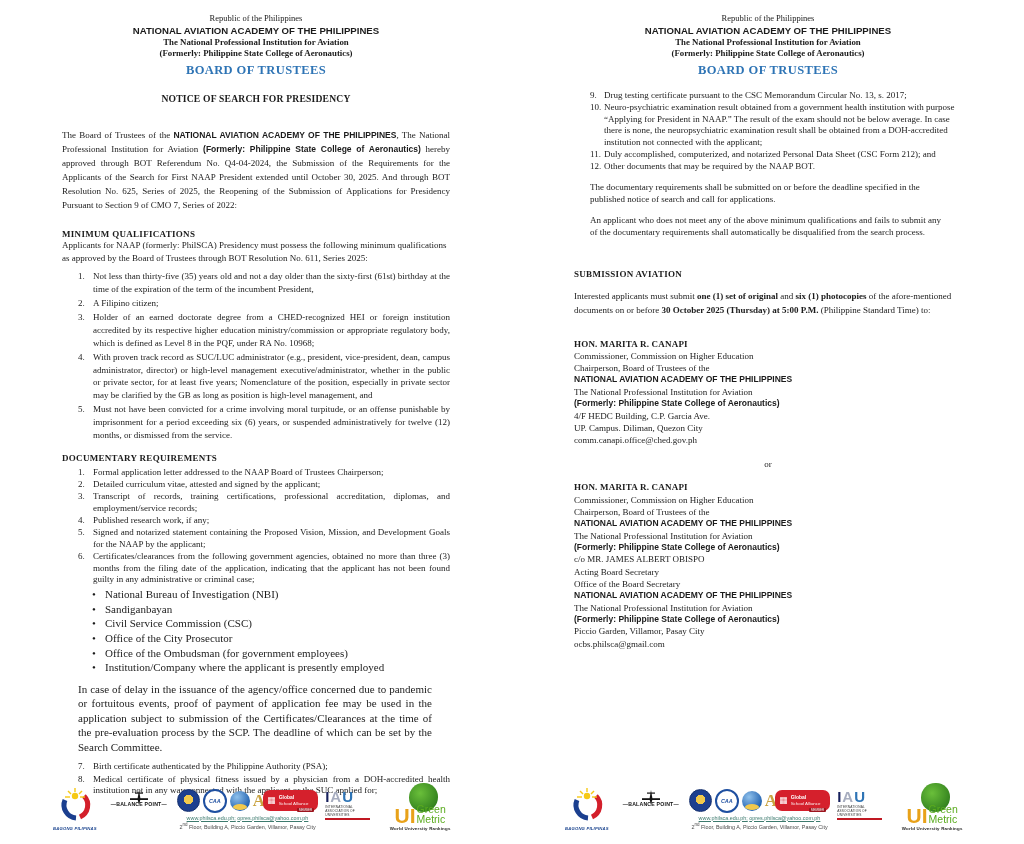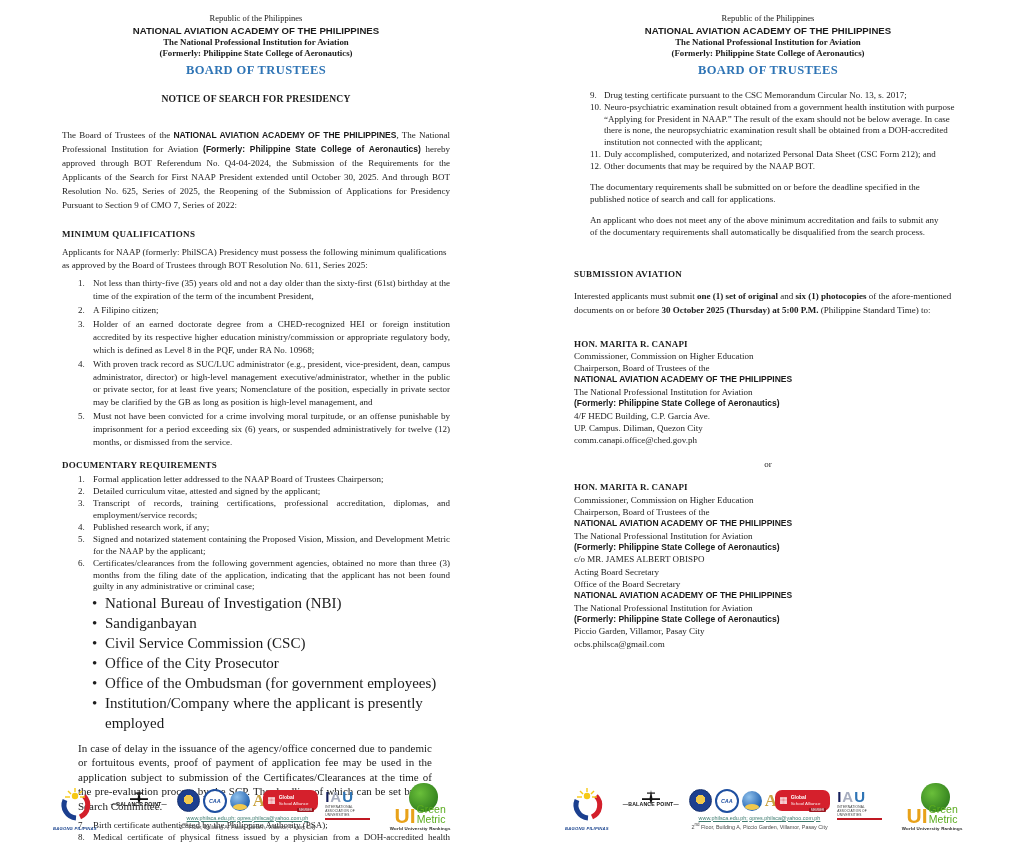--- a/index.html
+++ b/index.html
@@ -17,37 +17,37 @@
 
   .notice-title{text-align:center;font-weight:bold;font-size:9.6px;margin-top:15px;letter-spacing:.2px;}
 
   .body-p{font-size:9px;line-height:1.56;text-align:justify;margin:0;}
   .intro{margin-top:24px;}
   .sb{font-family:"Liberation Sans",sans-serif;font-weight:bold;font-size:8.5px;}
   .b{font-weight:bold;}
 
   .sect-h{font-weight:bold;font-size:9px;letter-spacing:.3px;margin:0;}
   .mq-h{margin-top:17px;}
-  .mq-intro{margin-top:7px;font-size:9px;line-height:1.42;text-align:left;}
+  .mq-intro{margin-top:0;font-size:9px;line-height:1.42;text-align:left;}
 
   ol.nlist{list-style:none;margin:5px 0 0 0;padding:0 0 0 16px;}
   ol.nlist li{display:flex;font-size:9px;line-height:1.42;margin-bottom:1.5px;counter-increment:li;}
   ol.nlist li::before{content:counter(li) ".";flex:0 0 15px;}
   ol.nlist li span{flex:1;text-align:justify;}
   ol.mq{counter-reset:li 0;}
   ol.da{counter-reset:li 0;margin-top:4px;}
   ol.da li,ol.db li{line-height:1.3;margin-bottom:.5px;}
   ol.db{counter-reset:li 6;margin-top:5px;}
   ol.r9{counter-reset:li 8;margin:12px 0 0 16px;padding-left:0;}
   ol.r9 li{line-height:1.3;margin-bottom:.5px;}
   ol.r9 li::before{flex:0 0 14px;}
   ol.r9 li span{text-align:left;}
 
   ul.blist{list-style:none;margin:1px 0 0 0;padding:0 0 0 30px;}
-  ul.blist li{display:flex;font-size:15px;line-height:1.33;}
+  ul.blist li{display:flex;font-size:11px;line-height:1.33;}
   ul.blist li::before{content:"\2022";flex:0 0 13px;}
 
   .delay{margin:7px 18px 7px 16px;font-size:11px;line-height:1.32;text-align:justify;}
 
   .r-para{margin:9px 14px 0 16px;font-size:9px;line-height:1.32;text-align:left;}
   .sub-h{margin-top:31px;}
   .sub-para{margin:11px 8px 0 0;font-size:9px;line-height:1.45;text-align:left;}
 
   .addr{font-size:9px;line-height:1.36;margin-top:21px;}
   .addr .name{font-weight:bold;letter-spacing:.2px;}
@@ -80,21 +80,21 @@
   .f-addr{font-size:5.4px;color:#4a4a4a;}
   .logo-iau{width:45px;text-align:left;margin-top:6px;font-family:"Liberation Sans",sans-serif;}
   .iau-letters{font-weight:bold;font-size:15px;line-height:1;letter-spacing:1px;}
   .iau-i{color:#16205c;}.iau-a{color:#a7adbf;}.iau-u{color:#2e74b5;}
   .iau-cap{font-size:3.2px;color:#333;line-height:1.25;margin-top:1px;letter-spacing:.2px;}
   .iau-bar{height:2.5px;background:#c01822;margin-top:1px;}
   .logo-green{width:86px;display:flex;flex-direction:column;align-items:center;margin-top:0;}
   .green-blob{width:29px;height:29px;border-radius:50% 48% 52% 50%;background:radial-gradient(circle at 38% 35%,#6abf3a,#2f7d1c 80%);margin-bottom:-7px;margin-left:6px;}
   .green-row{display:flex;align-items:flex-end;gap:1px;}
   .green-ui{font-family:"Liberation Sans",sans-serif;font-weight:bold;font-size:21px;color:#e8a21a;line-height:.85;}
-  .green-words{display:flex;flex-direction:column;line-height:.95;font-family:"Liberation Sans",sans-serif;color:#5aab1e;font-size:10.5px;align-items:center;}
+  .green-words{display:flex;flex-direction:column;line-height:.95;font-family:"Liberation Sans",sans-serif;color:#5aab1e;font-size:10.5px;}
   .green-cap{font-family:"Liberation Sans",sans-serif;font-weight:bold;font-size:4.4px;color:#1d1d1d;margin-top:1px;letter-spacing:.2px;}
 </style>
 </head>
 <body>
 
 <div class="doc">
 
   <div class="page">
     <div class="hdr">
       <div class="rep">Republic of the Philippines</div>
@@ -138,21 +138,21 @@
       <li>
           <span>Detailed curriculum vitae, attested and signed by the applicant;</span>
         </li>
       <li>
           <span>Transcript of records, training certifications, professional accreditation, diplomas, and employment/service records;</span>
         </li>
       <li>
           <span>Published research work, if any;</span>
         </li>
       <li>
-          <span>Signed and notarized statement containing the Proposed Vision, Mission, and Development Metric for the NAAP by the applicant;</span>
+          <span>Signed and notarized statement containing the Proposed Vision, Mission, and Development Goals for the NAAP by the applicant;</span>
         </li>
       <li>
           <span>Certificates/clearances from the following government agencies, obtained no more than three (3) months from the filing date of the application, indicating that the applicant has not been found guilty in any administrative or criminal case;</span>
         </li>
     </ol>
 
     <ul class="blist">
       <li>
           <span>National Bureau of Investigation (NBI)</span>
         </li>
@@ -273,21 +273,21 @@
         </li>
       <li>
           <span>Duly accomplished, computerized, and notarized Personal Data Sheet (CSC Form 212); and</span>
         </li>
       <li>
           <span>Other documents that may be required by the NAAP BOT.</span>
         </li>
     </ol>
 
     <p class="r-para">The documentary requirements shall be submitted on or before the deadline specified in the published notice of search and call for applications.</p>
-    <p class="r-para">An applicant who does not meet any of the above minimum accreditation and fails to submit any of the documentary requirements shall automatically be disqualified from the search process.</p>
+    <p class="r-para">An applicant who does not meet any of the above minimum qualifications and fails to submit any of the documentary requirements shall automatically be disqualified from the search process.</p>
 
     <p class="sect-h sub-h">SUBMISSION AVIATION</p>
 
     <p class="body-p sub-para"><span>Interested applicants must submit </span><span class="b">one (1) set of original</span><span> and </span><span class="b">six (1) photocopies</span><span> of the afore-mentioned documents on or before </span><span class="b">30 October 2025 (Thursday) at 5:00 P.M.</span><span> (Philippine Standard Time) to:</span></p>
 
     <div class="addr">
       <div class="name">HON. MARITA  R. CANAPI</div>
       <div>Commissioner, Commission on Higher Education</div>
       <div>Chairperson, Board of Trustees of the</div>
       <div class="sans">NATIONAL AVIATION ACADEMY OF THE PHILIPPINES</div>

